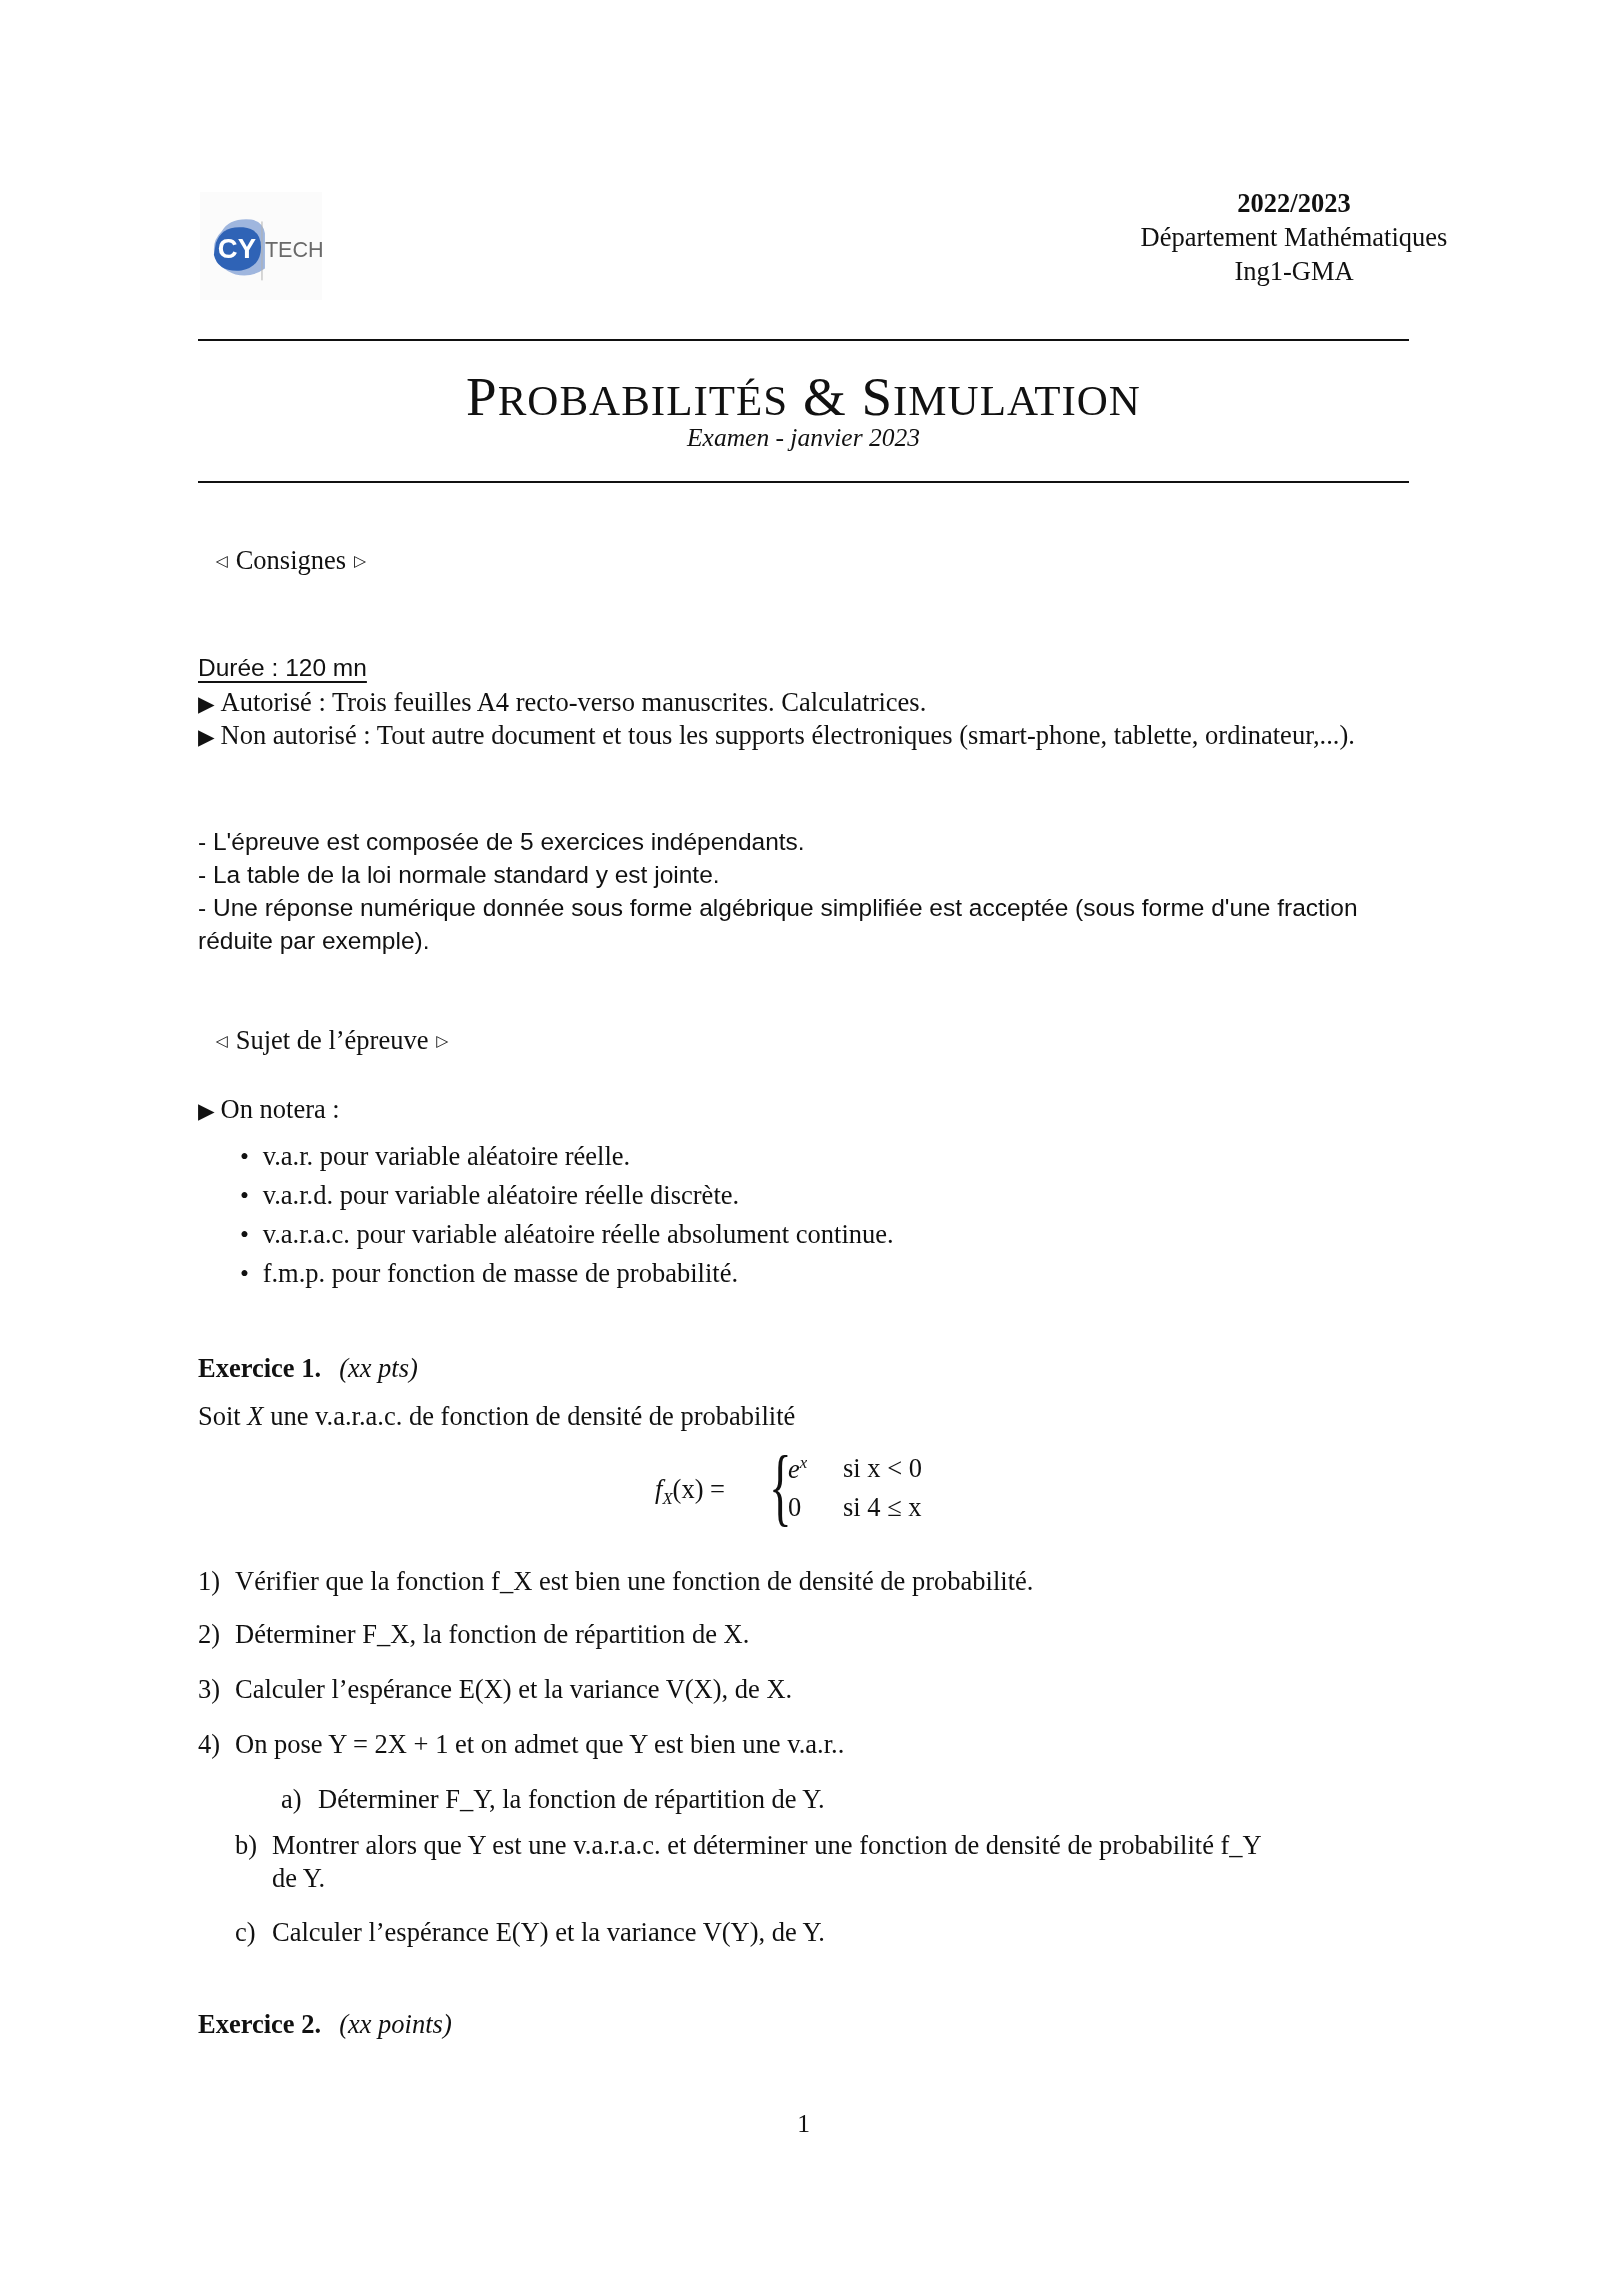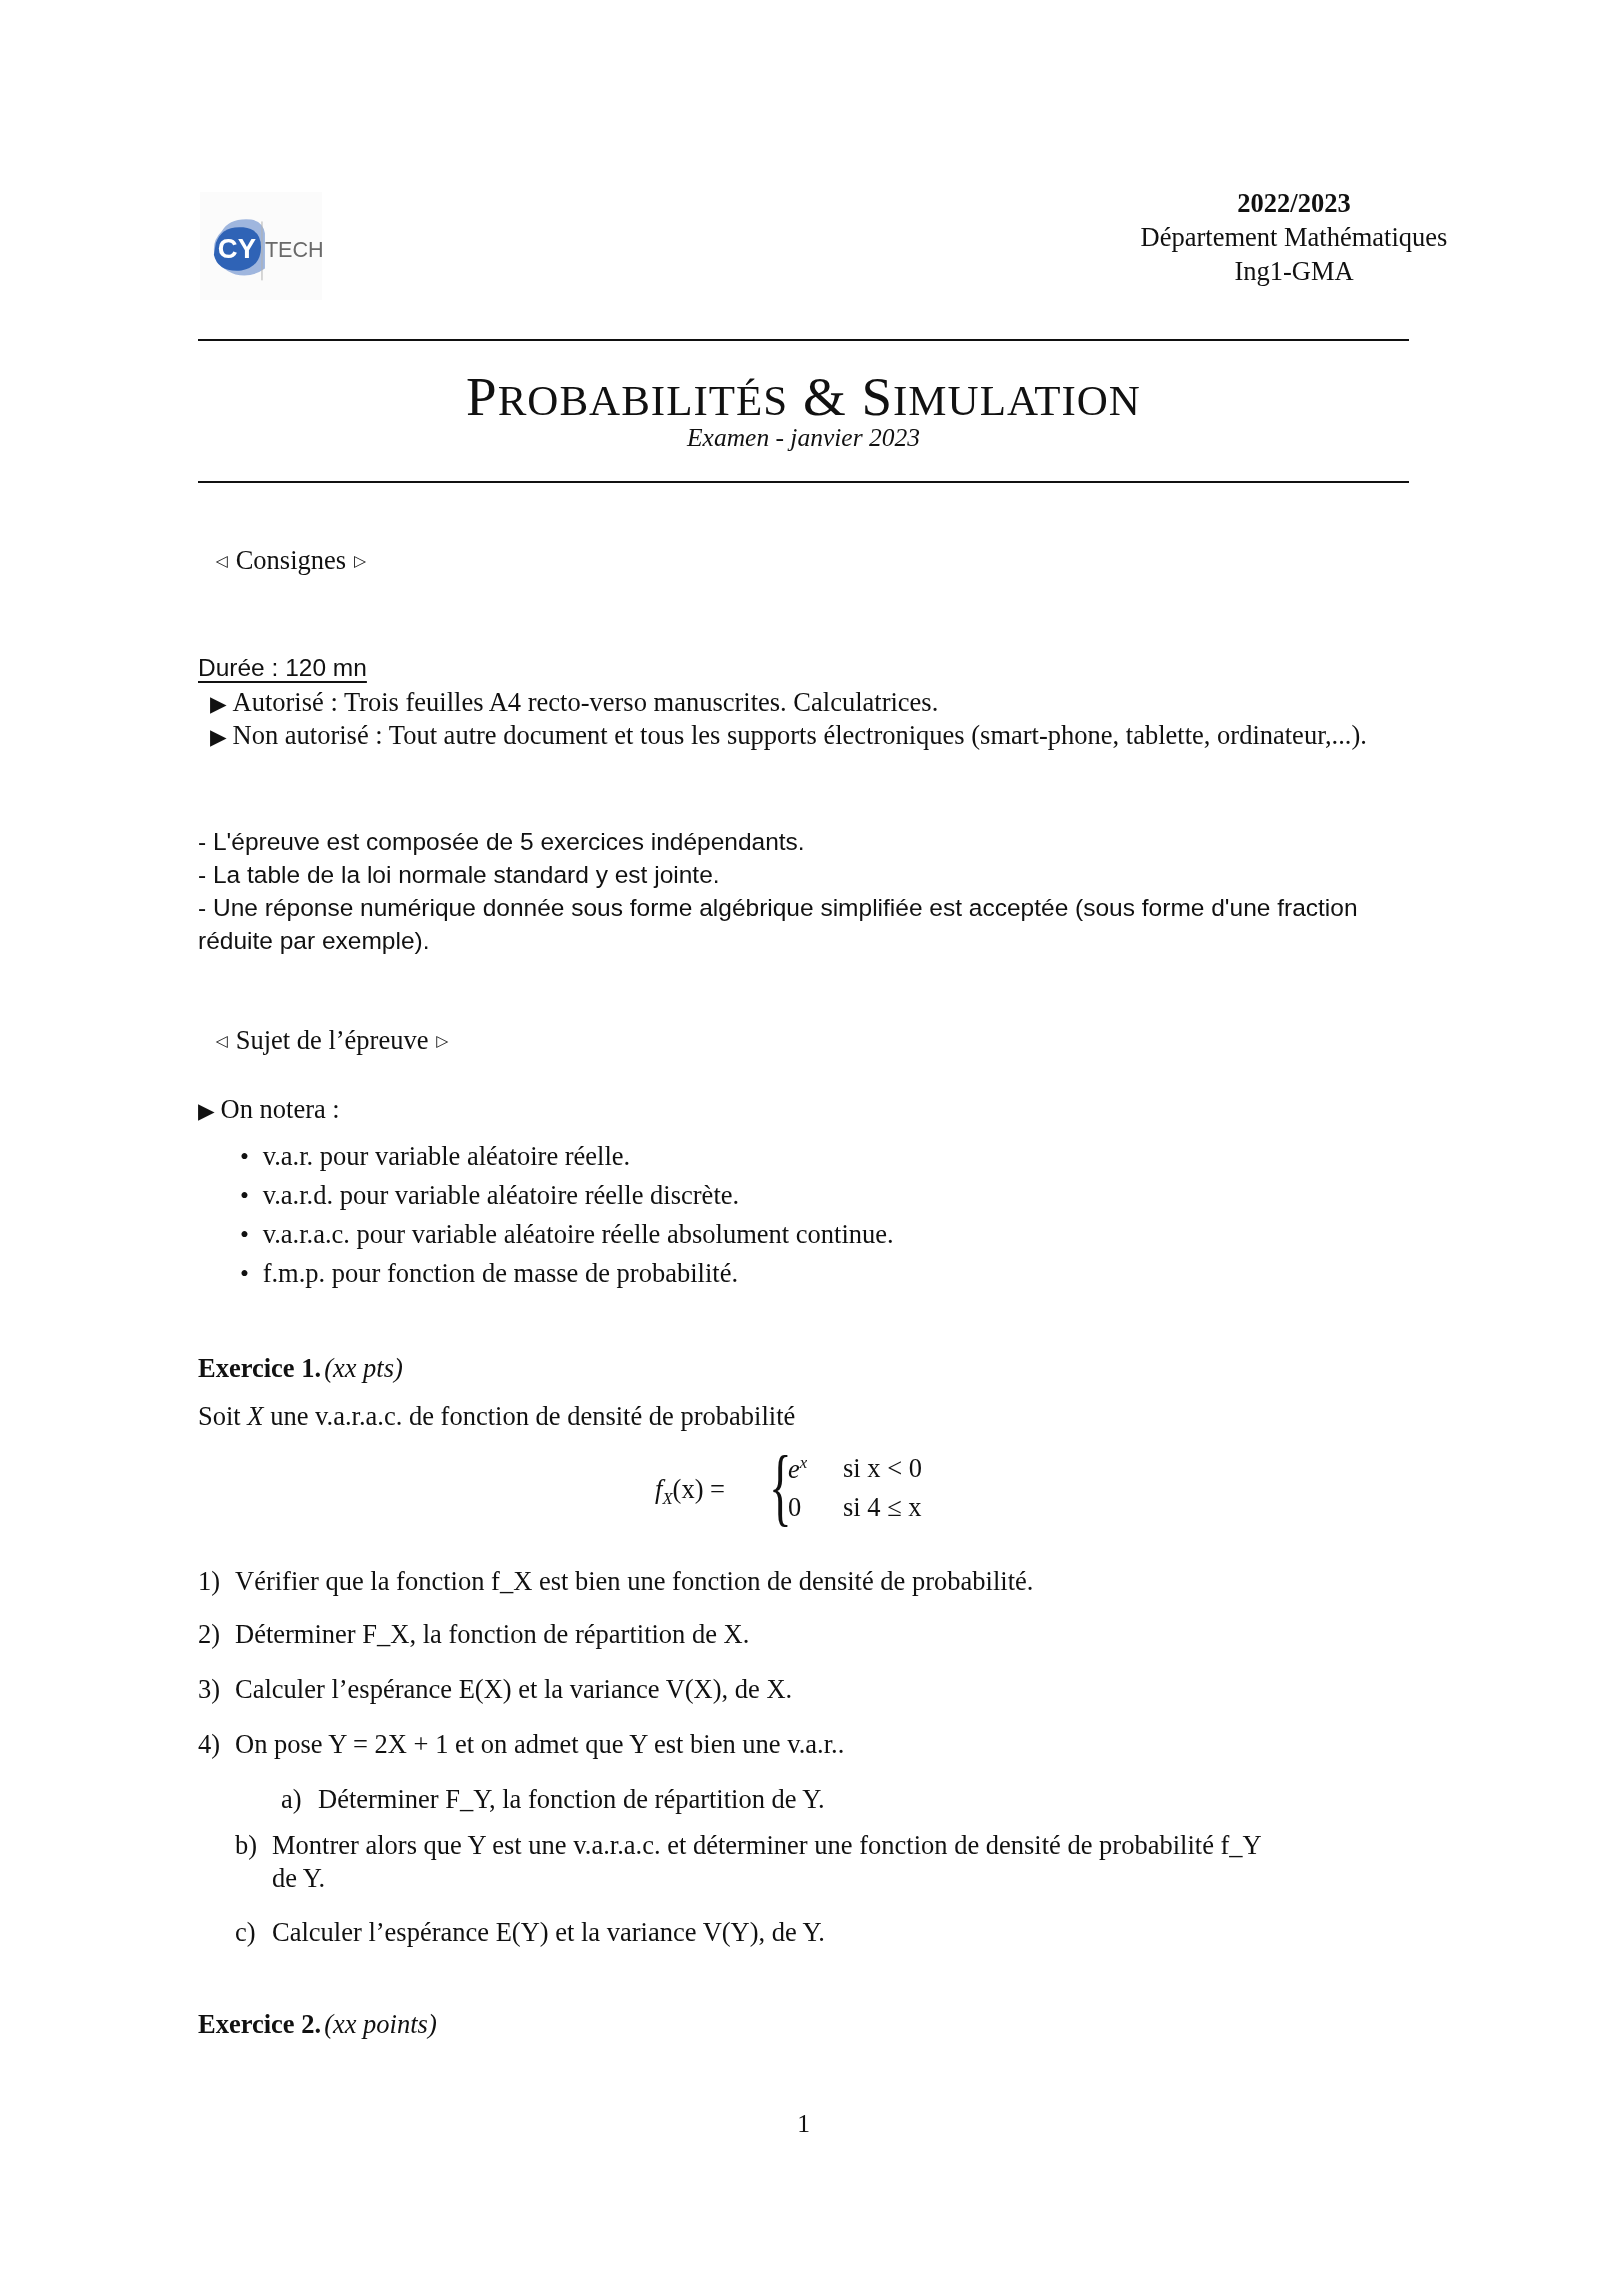--- a/index.html
+++ b/index.html
@@ -20,35 +20,35 @@
   #rule-bottom { top: 481px; height: 1.5px; }
   #title { left: 198px; width: 1211px; top: 365px; text-align: center; font-size: 55px; line-height: 63px; letter-spacing: 1px; }
   #title .sc { font-size: 43px; }
   #subtitle { left: 198px; width: 1211px; top: 423px; text-align: center; font-size: 25.5px; font-style: italic; }
 
   
   .centerhead { position: absolute; left: 208px; width: 1211px; text-align: left; font-size: 26.5px; }
   .tri { font-size: 15.7px; vertical-align: 2.9px; margin: 0 7.8px; }
   #consignes-head { top: 545px; }
   #duree { left: 198px; top: 614px; font-size: 24.5px; text-decoration: underline; text-underline-offset: 4.9px; margin-top: 40px; }
-  .para { position: absolute; left: 210px; width: 1211px; font-size: 26.5px; line-height: 33px; text-align: justify; }
+  .para { position: absolute; left: 198px; width: 1211px; font-size: 26.5px; line-height: 33px; text-align: justify; }
   #autorise { top: 686px; }
   #non-autorise { top: 719px; }
   .notes { position: absolute; left: 198px; width: 1211px; font-size: 24.5px; line-height: 33px; }
   #notes { top: 825px; }
   .bullet-tri { font-size: 21.6px; margin-right: 5.9px; }
 
   #sujet-head { top: 1025px; }
   #on-notera { left: 198px; top: 1094px; font-size: 26.5px; }
   .abbr-list { position: absolute; left: 240px; top: 1137px; font-size: 26.5px; line-height: 39px; list-style: none; margin: 0; padding: 0; }
   .abbr-list li::before { content: "\2022"; margin-right: 13.7px; font-size: 25.5px; }
 
   
   .ex-head { position: absolute; left: 198px; font-size: 26.5px; }
-  .ex-head b { margin-right: 3px; }
+  .ex-head b { margin-right: 18px; }
   #ex1-head { top: 1353px; }
   #ex1-intro { left: 198px; top: 1401px; font-size: 26.5px; }
   #formula { left: 655px; top: 1447px; font-size: 26.5px; height: 88px; }
   #formula .lhs { position: absolute; left: 0; top: 27.4px; white-space: nowrap; }
   #formula .brace { position: absolute; left: 114px; top: -3.9px; font-size: 86px; line-height: 86px; transform: scaleX(0.55); transform-origin: left; font-weight: 100; }
   #formula .row { position: absolute; left: 133px; white-space: nowrap; }
   #formula .row .cond { position: absolute; left: 55px; }
   #formula .r1 { top: 5.9px; }
   #formula .r2 { top: 45px; }
   sup { font-size: 16.7px; }

